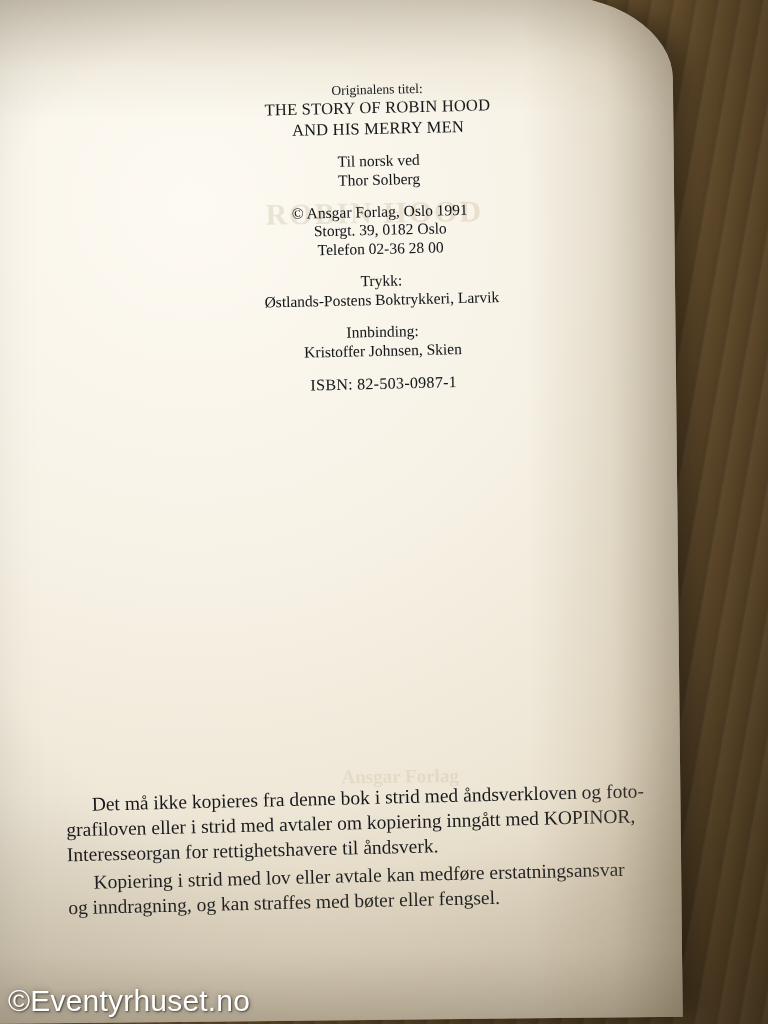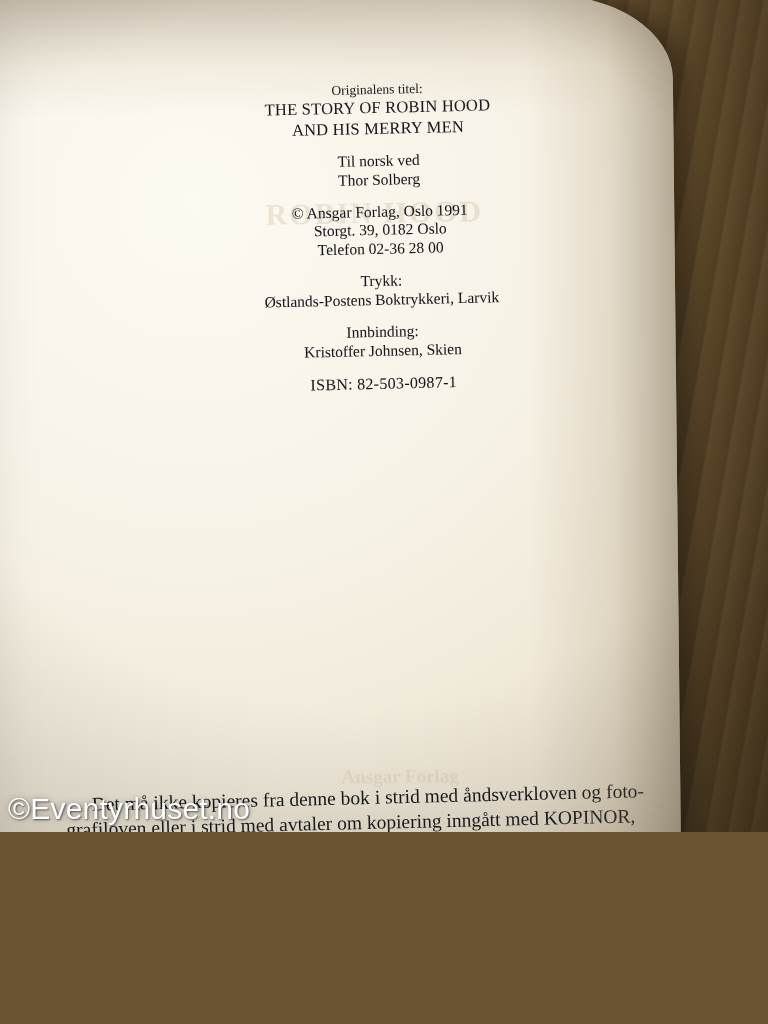--- a/index.html
+++ b/index.html
@@ -11,21 +11,21 @@
     height: 1024px;
     overflow: hidden;
     font-family: "Liberation Serif", serif;
     background: #6b5433;
   }
 
   
   .photo {
     position: relative;
     width: 768px;
-    height: 832px;
+    height: 1024px;
     overflow: hidden;
     background:
       linear-gradient(105deg, #7a5f38 0%, #8a6c40 20%, #6f5630 48%, #5d4728 72%, #4e3c22 100%);
   }
 
   
   .wood-grain {
     position: absolute;
     inset: 0;
     background:

